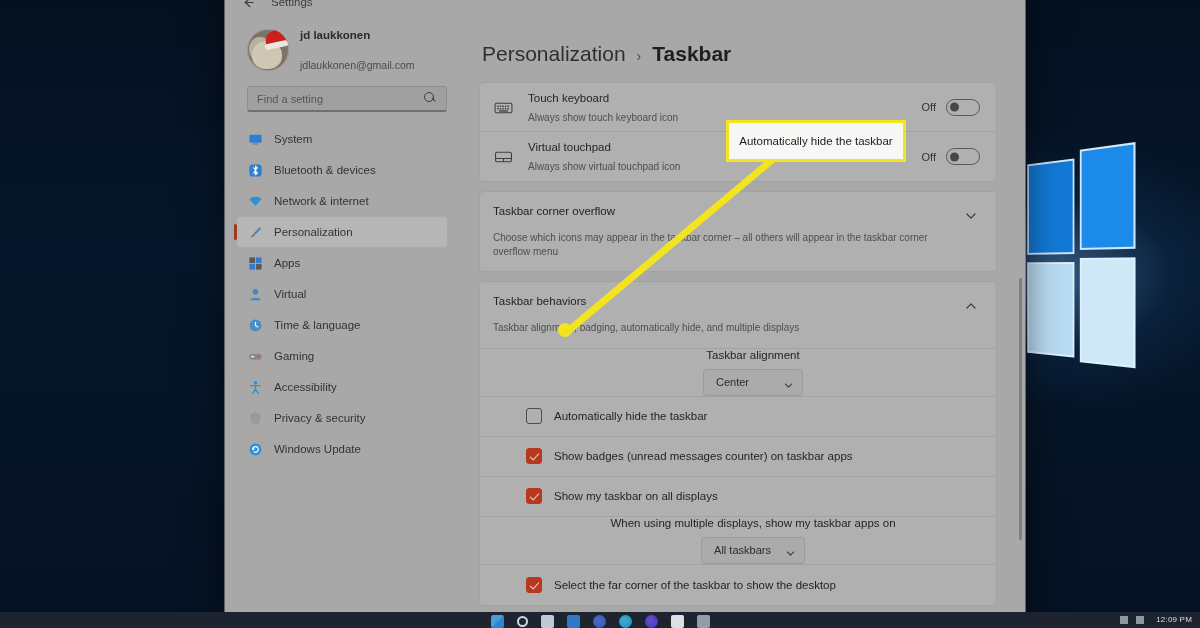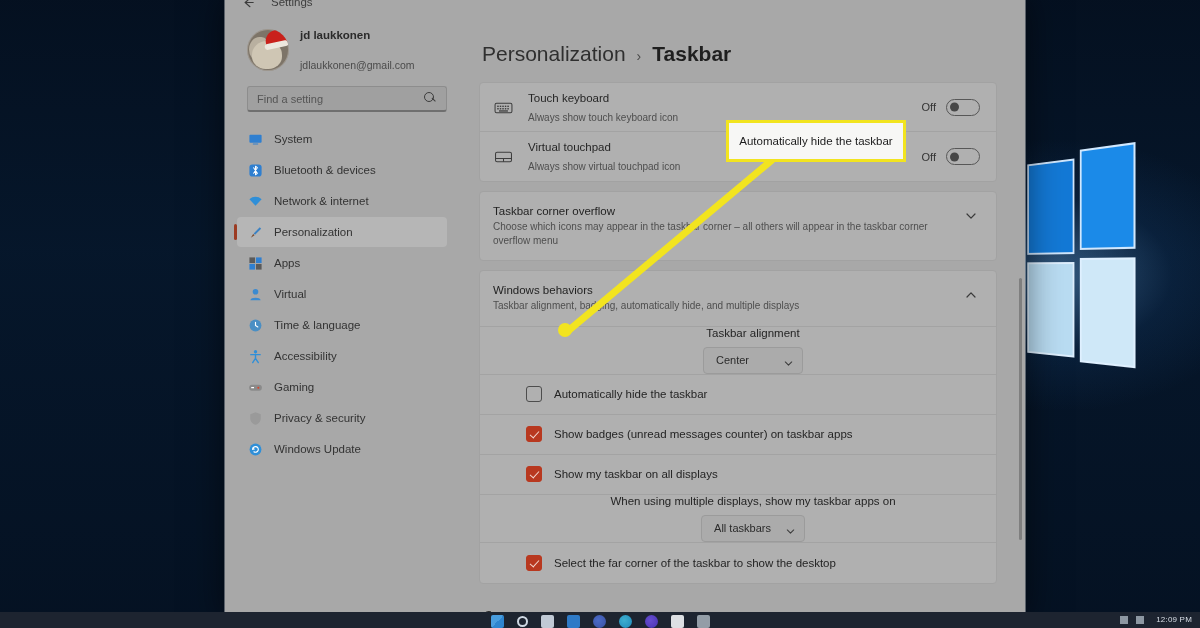--- a/index.html
+++ b/index.html
@@ -200,21 +200,21 @@
   }
   .toggle .knob {
     position:absolute; left:3px; top:50%; transform:translateY(-50%);
     width:9px; height:9px; border-radius:50%; background:#474747;
   }
 
   .expander {
     display:flex; align-items:flex-start;
     padding: 13px 18px 13px 13px; min-height: 48px;
   }
-  .expander .texts { flex:1; display:flex; flex-direction:column; gap:3px; padding-right:20px; }
+  .expander .texts { flex:1; display:flex; flex-direction:column; gap:14px; padding-right:20px; }
   .expander .title { font-size:11.5px; color:#232323; }
   .expander .sub { font-size:10px; color:#4e4e4e; line-height:1.35; }
   .chev { width:14px; height:14px; flex:0 0 14px; margin-top:4px; color:#3a3a3a; }
 
   .checkrow { display:flex; align-items:center; gap:12px; padding-left:46px; min-height:40px; border-bottom:1px solid #a3a3a3; }
   .checkrow:last-child { border-bottom:none; }
   .checkbox {
     width: 16px; height: 16px; border-radius: 3px; flex:0 0 16px;
     border: 1.4px solid #4d4d4d; background: transparent;
     position: relative;
@@ -378,36 +378,36 @@
                 <circle cx="8" cy="8" r="6.3" fill="#4a8fc4"></circle>
                 <path d="M8 4.5 V8 L10.5 9.6" fill="none" stroke="#fff" stroke-width="1.2" stroke-linecap="round"></path>
               </svg>
           </span>
           <span class="nav-label">Time &amp; language</span>
         </div>
 
         <div class="nav-item">
           <span class="nav-ico">
             <svg viewBox="0 0 16 16" width="15" height="15">
-                <circle cx="8" cy="2.8" r="1.8" fill="#2f8fd8"></circle>
-                <path d="M3 6 H13 M8 5.5 V10 M8 10 L5 14.5 M8 10 L11 14.5" stroke="#2f8fd8" stroke-width="1.5" fill="none" stroke-linecap="round"></path>
-              </svg>
-          </span>
-          <span class="nav-label">Accessibility</span>
-        </div>
-
-        <div class="nav-item">
-          <span class="nav-ico">
-            <svg viewBox="0 0 16 16" width="15" height="15">
                 <rect x="1.2" y="5" width="13.6" height="6.5" rx="3.2" fill="#8a8a8a"></rect>
                 <circle cx="11" cy="8.2" r="1.1" fill="#d8432a"></circle>
                 <rect x="3.4" y="7.5" width="3" height="1.3" fill="#fff"></rect>
               </svg>
           </span>
           <span class="nav-label">Gaming</span>
+        </div>
+
+        <div class="nav-item">
+          <span class="nav-ico">
+            <svg viewBox="0 0 16 16" width="15" height="15">
+                <circle cx="8" cy="2.8" r="1.8" fill="#2f8fd8"></circle>
+                <path d="M3 6 H13 M8 5.5 V10 M8 10 L5 14.5 M8 10 L11 14.5" stroke="#2f8fd8" stroke-width="1.5" fill="none" stroke-linecap="round"></path>
+              </svg>
+          </span>
+          <span class="nav-label">Accessibility</span>
         </div>
 
         <div class="nav-item">
           <span class="nav-ico">
             <svg viewBox="0 0 16 16" width="15" height="15">
                 <path d="M8 1.3 L13.6 3.4 V8 C13.6 11.4 11 13.8 8 14.7 C5 13.8 2.4 11.4 2.4 8 V3.4 Z" fill="#9a9a9a"></path>
               </svg>
           </span>
           <span class="nav-label">Privacy &amp; security</span>
         </div>
@@ -498,21 +498,21 @@
             <svg viewBox="0 0 14 14" width="14" height="14">
                 <path d="M3 5 L7 9.2 L11 5" fill="none" stroke="#3a3a3a" stroke-width="1.2" stroke-linecap="round" stroke-linejoin="round"></path>
               </svg>
           </span>
         </div>
       </div>
 
       <div class="card">
         <div class="expander" style="border-bottom:1px solid #a3a3a3;">
           <div class="texts">
-            <span class="title">Windows behaviors</span>
+            <span class="title">Taskbar behaviors</span>
             <span class="sub">Taskbar alignment, badging, automatically hide, and multiple displays</span>
           </div>
           <span class="chev">
             <svg viewBox="0 0 14 14" width="14" height="14">
                 <path d="M3 9 L7 4.8 L11 9" fill="none" stroke="#3a3a3a" stroke-width="1.2" stroke-linecap="round" stroke-linejoin="round"></path>
               </svg>
           </span>
         </div>
 
         <div class="selectrow">

